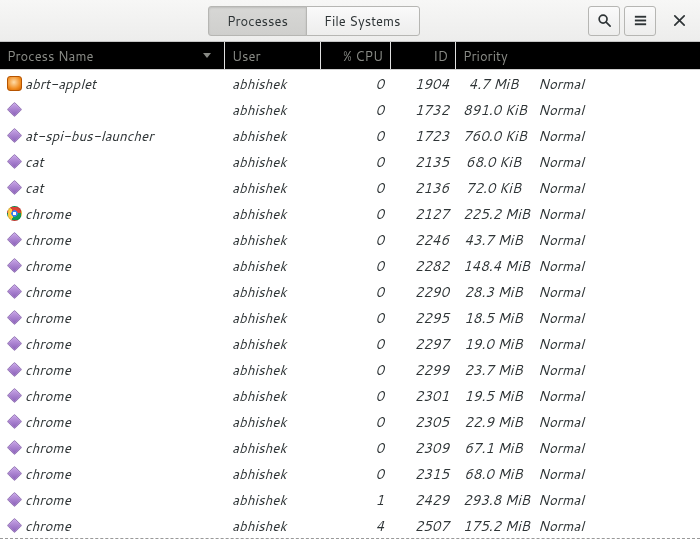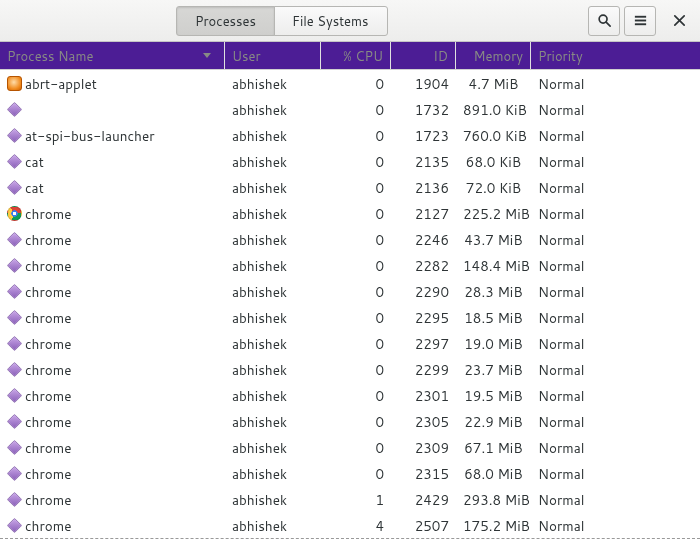--- a/index.html
+++ b/index.html
@@ -15,21 +15,21 @@
   
   .headerbar {
     height: 42px;
     background: linear-gradient(#f7f7f6, #ededec);
     border-bottom: 1px solid #c5c5c5;
     display: flex;
     align-items: center;
     padding: 0 6px 0 6px;
   }
   .hb-spacer-left { flex: 0 0 170px; }
-  .hb-tabs { display: flex; }
+  .hb-tabs { display: flex; margin-left: 32px; }
   .hb-tab {
     height: 30px;
     display: inline-flex;
     align-items: center;
     justify-content: center;
     padding: 0 18px;
     border: 1px solid #b6b6b3;
     background: linear-gradient(#fafafa, #ededec);
     color: #2e3436;
     font-size: 13px;
@@ -61,21 +61,21 @@
   .icon-svg { width: 15px; height: 15px; display: block; }
 
   
   .colhdr {
     height: 28px;
     display: flex;
     align-items: stretch;
     border-bottom: 1px solid #d0d0d0;
     color: #888a85;
     font-size: 13px;
-    background: #4c1d95;
+    background: #000000;
   }
   .colhdr .col {
     display: flex;
     align-items: center;
     padding: 0 7px;
     border-right: 1px solid #e0e0e0;
     cursor: pointer;
     white-space: nowrap;
   }
   .colhdr .col:last-child { border-right: none; }
@@ -90,20 +90,21 @@
     border-left: 4px solid transparent;
     border-right: 4px solid transparent;
     border-top: 5px solid #888a85;
     margin-right: 6px;
   }
 
   
   .rows {
     height: calc(547px - 42px - 28px);
     overflow: hidden;
+    font-style: italic;
   }
   .row {
     height: 26px;
     display: flex;
     align-items: center;
     font-size: 13.5px;
     color: #2e3436;
   }
   .row .cell { padding: 0 7px; white-space: nowrap; overflow: hidden; }
   .c-name { width: 225px; display: flex; align-items: center; gap: 3px; }
@@ -190,23 +191,20 @@
   </div>
   <div class="col col-user">
     <span>User</span>
   </div>
   <div class="col col-cpu">
     <span>% CPU</span>
   </div>
   <div class="col col-id">
     <span>ID</span>
   </div>
-  <div class="col col-mem">
-    <span>Memory</span>
-  </div>
   <div class="col col-prio">
     <span>Priority</span>
   </div>
 </div>
 
 <div class="rows" id="rows">
     <div class="row">
       <div class="cell c-name">
         <span class="pic pic-orange"></span>
         <span>abrt-applet</span>

